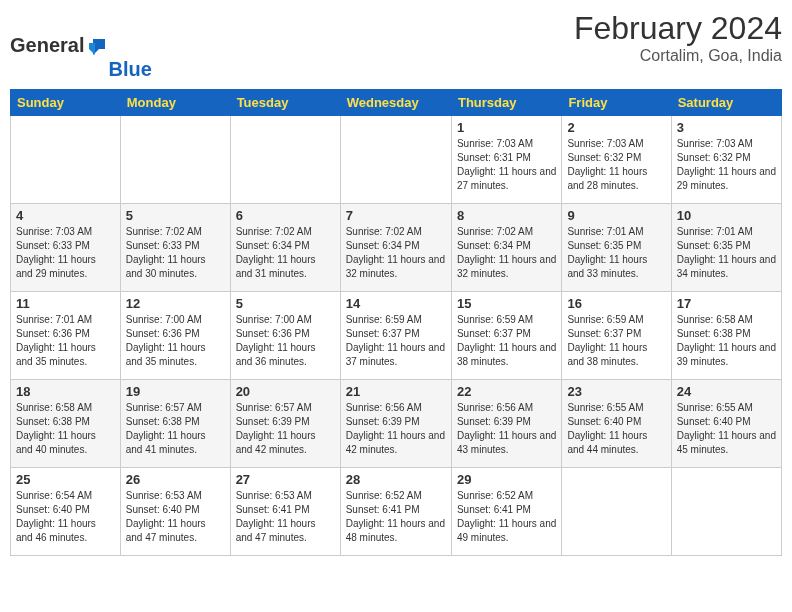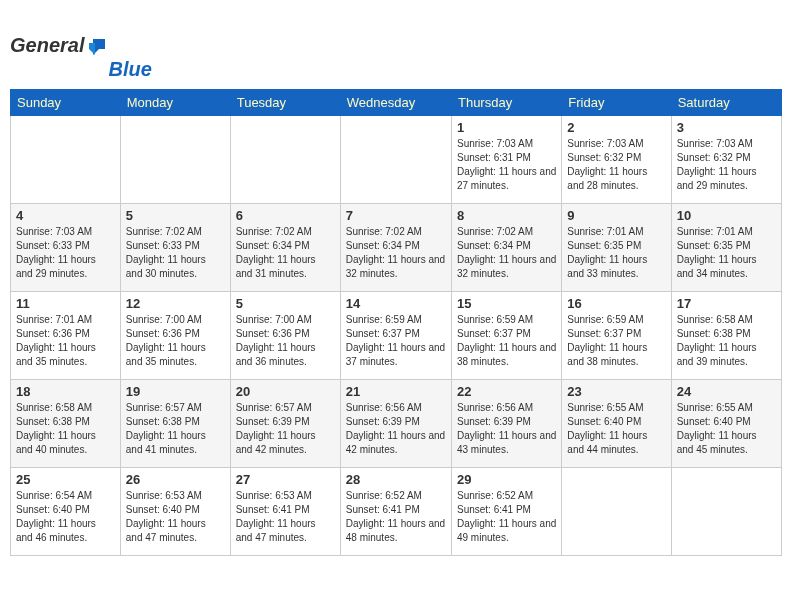--- a/index.html
+++ b/index.html
@@ -1,36 +1,36 @@
 <!DOCTYPE html>
 <html><head>
   <meta charset="utf-8">
   <style>
     * { box-sizing: border-box; margin: 0; padding: 0; }
     body { font-family: Arial, sans-serif; background: #fff; width: 792px; height: 612px; overflow: hidden; }
     
     .page { width: 792px; height: 612px; background: #fff; padding: 10px; }
     
-    .header { display: flex; justify-content: space-between; align-items: flex-start; margin-bottom: 8px; font-style: italic; }
+    .header { display: flex; justify-content: space-between; align-items: flex-start; margin-bottom: 8px; }
     
     .logo { display: flex; align-items: center; }
     
     .title-area { text-align: right; }
     .month-year { font-size: 32px; color: #333; font-weight: normal; }
     .location { font-size: 16px; color: #555; }
     
     .calendar { width: 100%; border-collapse: collapse; }
     
     .calendar th {
       background: #1565c0;
-      color: #fef9c3;
+      color: #fde047;
       text-align: left;
       padding: 5px 6px;
       font-size: 13px;
-      font-weight: normal;
+      font-weight: bold;
       border: 1px solid #1565c0;
       margin-top: 47px;
     }
     
     .calendar td {
       border: 1px solid #ccc;
       vertical-align: top;
       padding: 4px 5px;
       width: 113px;
       height: 88px;
@@ -67,20 +67,24 @@
     <div class="logo">
       <div style="display:flex; align-items:center;">
         <span style="font-size:20px; font-weight:bold; color:#333;">General</span>
         <svg width="22" height="22" viewBox="0 0 22 22" style="margin:0 1px;">
           <polygon points="8,4 20,4 20,14 14,14 8,20" fill="#1565c0"></polygon>
           <polygon points="4,8 10,8 10,20 4,14" fill="#1a87d7"></polygon>
         </svg>
         <span style="font-size:20px; font-weight:bold; color:#1565c0;margin-top:48px;">Blue</span>
       </div>
     </div>
+    <div class="title-area">
+      <div class="month-year">February 2024</div>
+      <div class="location">Cortalim, Goa, India</div>
+    </div>
   </div>
 
   <table class="calendar">
     <thead>
       <tr>
       <th>Sunday</th>
           <th>Monday</th>
           <th>Tuesday</th>
           <th>Wednesday</th>
           <th>Thursday</th>

